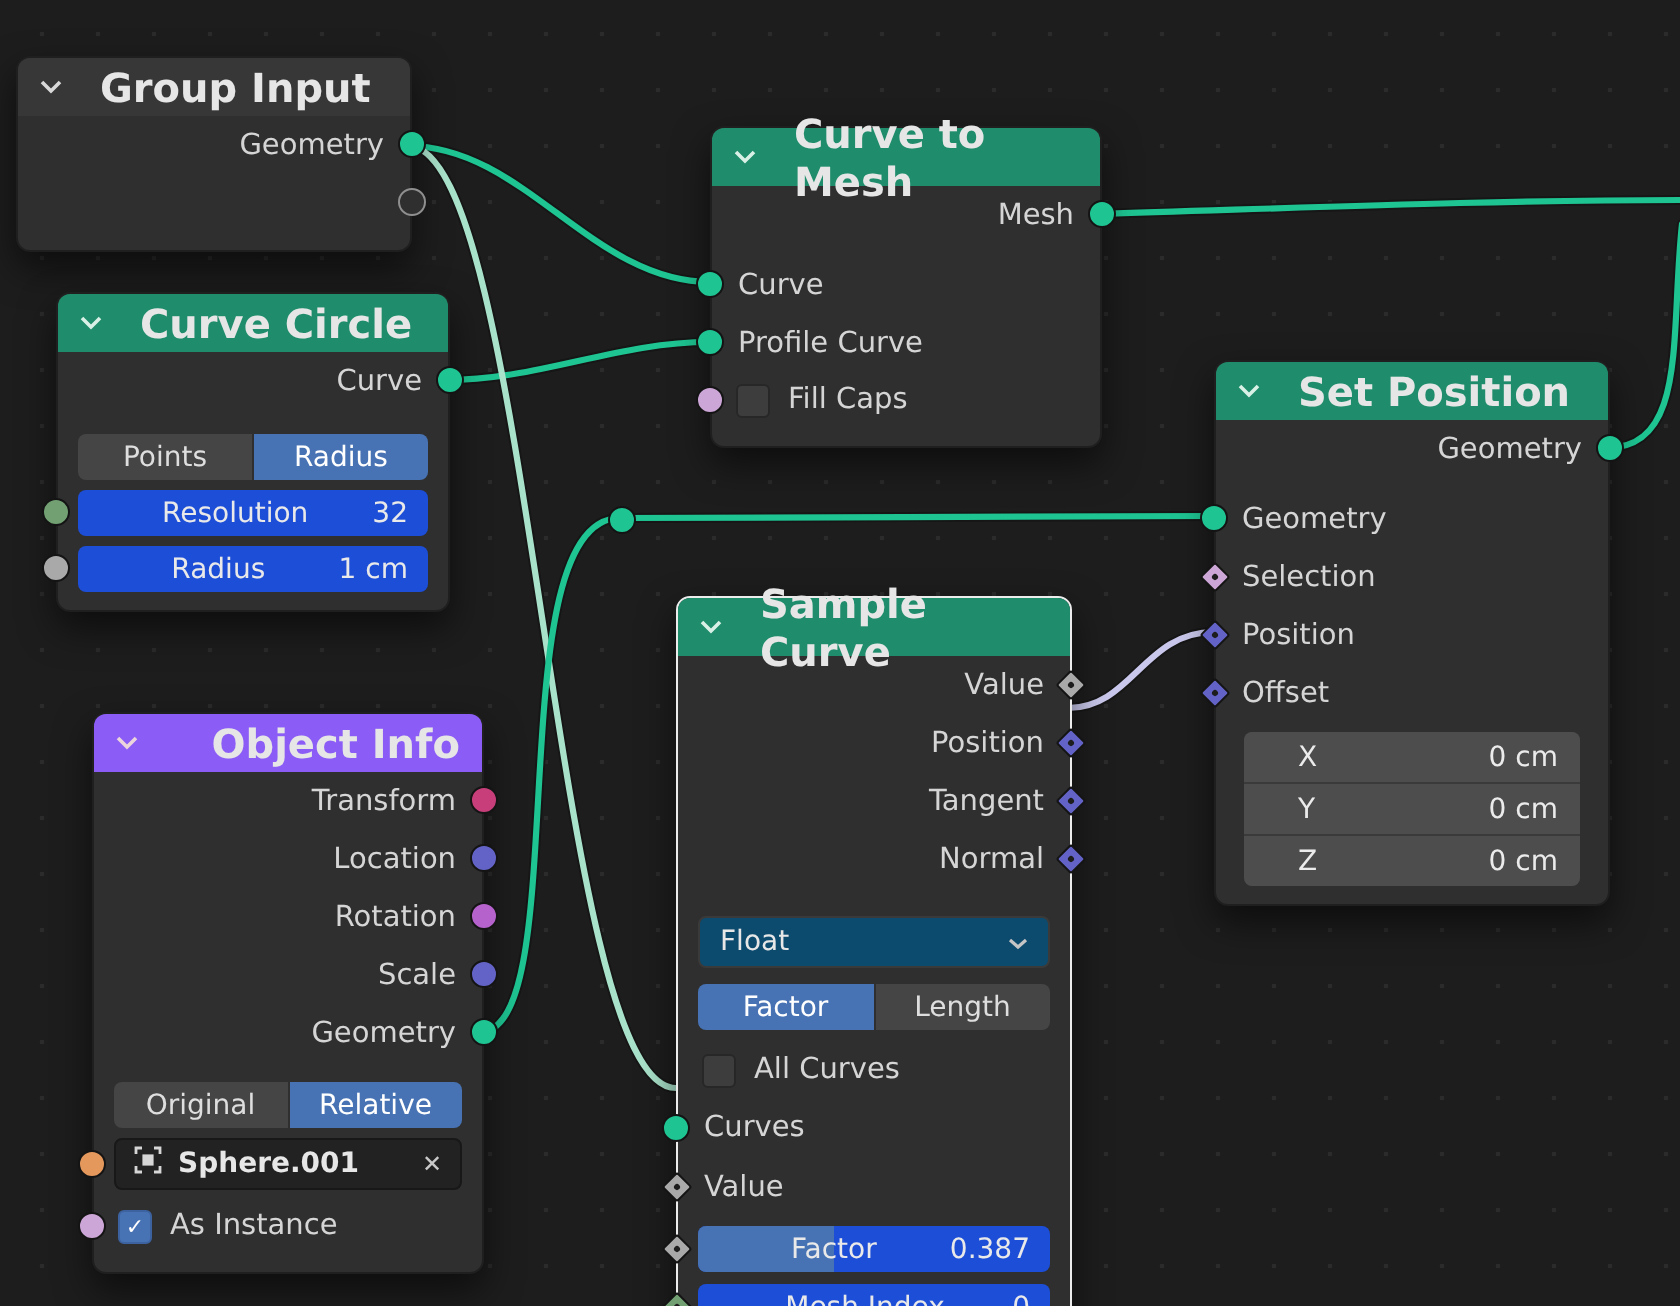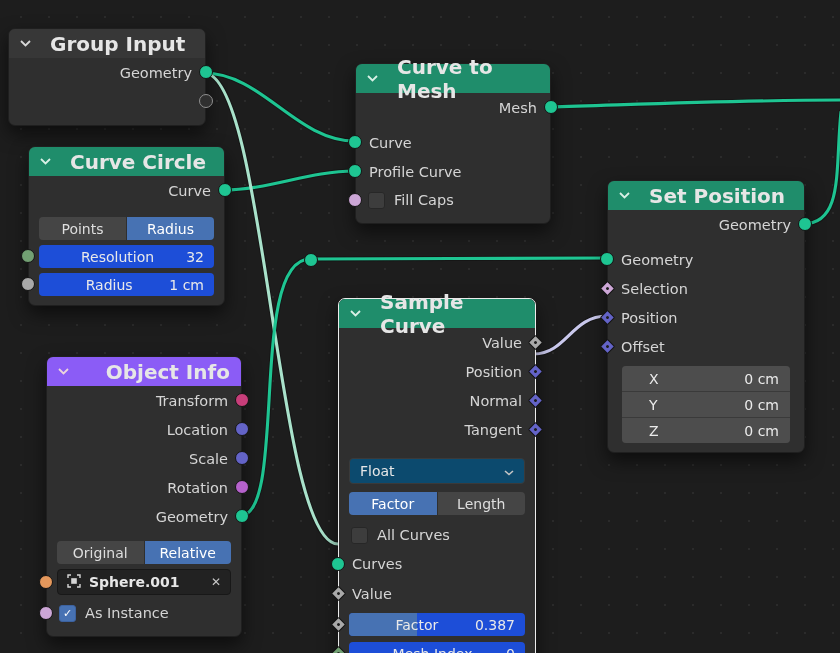--- a/index.html
+++ b/index.html
@@ -182,26 +182,26 @@
   </div>
   <div class="row out">
     <span>Transform</span>
     <span class="socket-c right" style="background:#c83e7a"></span>
   </div>
   <div class="row out">
     <span>Location</span>
     <span class="socket-c right" style="background:#6363c7"></span>
   </div>
   <div class="row out">
+    <span>Rotation</span>
+    <span class="socket-c right" style="background:#b662cc"></span>
+  </div>
+  <div class="row out">
     <span>Scale</span>
     <span class="socket-c right" style="background:#6363c7"></span>
-  </div>
-  <div class="row out">
-    <span>Rotation</span>
-    <span class="socket-c right" style="background:#b662cc"></span>
   </div>
   <div class="row out">
     <span>Geometry</span>
     <span class="socket-c right" style="background:#1ec592"></span>
   </div>
   <div class="sp10"></div>
   <div class="segment">
     <div class="opt">Original</div>
     <div class="opt sel">Relative</div>
   </div>
@@ -272,25 +272,25 @@
   </div>
   <div class="row out">
     <span>Value</span>
     <span class="socket-d right" style="background:#a9a9a9"></span>
   </div>
   <div class="row out">
     <span>Position</span>
     <span class="socket-d right" style="background:#6363c7"></span>
   </div>
   <div class="row out">
+    <span>Tangent</span>
+    <span class="socket-d right" style="background:#6363c7"></span>
+  </div>
+  <div class="row out">
     <span>Normal</span>
-    <span class="socket-d right" style="background:#6363c7"></span>
-  </div>
-  <div class="row out">
-    <span>Tangent</span>
     <span class="socket-d right" style="background:#6363c7"></span>
   </div>
   <div class="sp14"></div>
   <div class="dropdown">
     <span>Float</span>
     <span>
       <svg width="10" height="6">
           <polyline points="1,1 5,4.5 9,1" fill="none" stroke="#c5c5c5" stroke-width="1.6"></polyline>
         </svg>
     </span>

